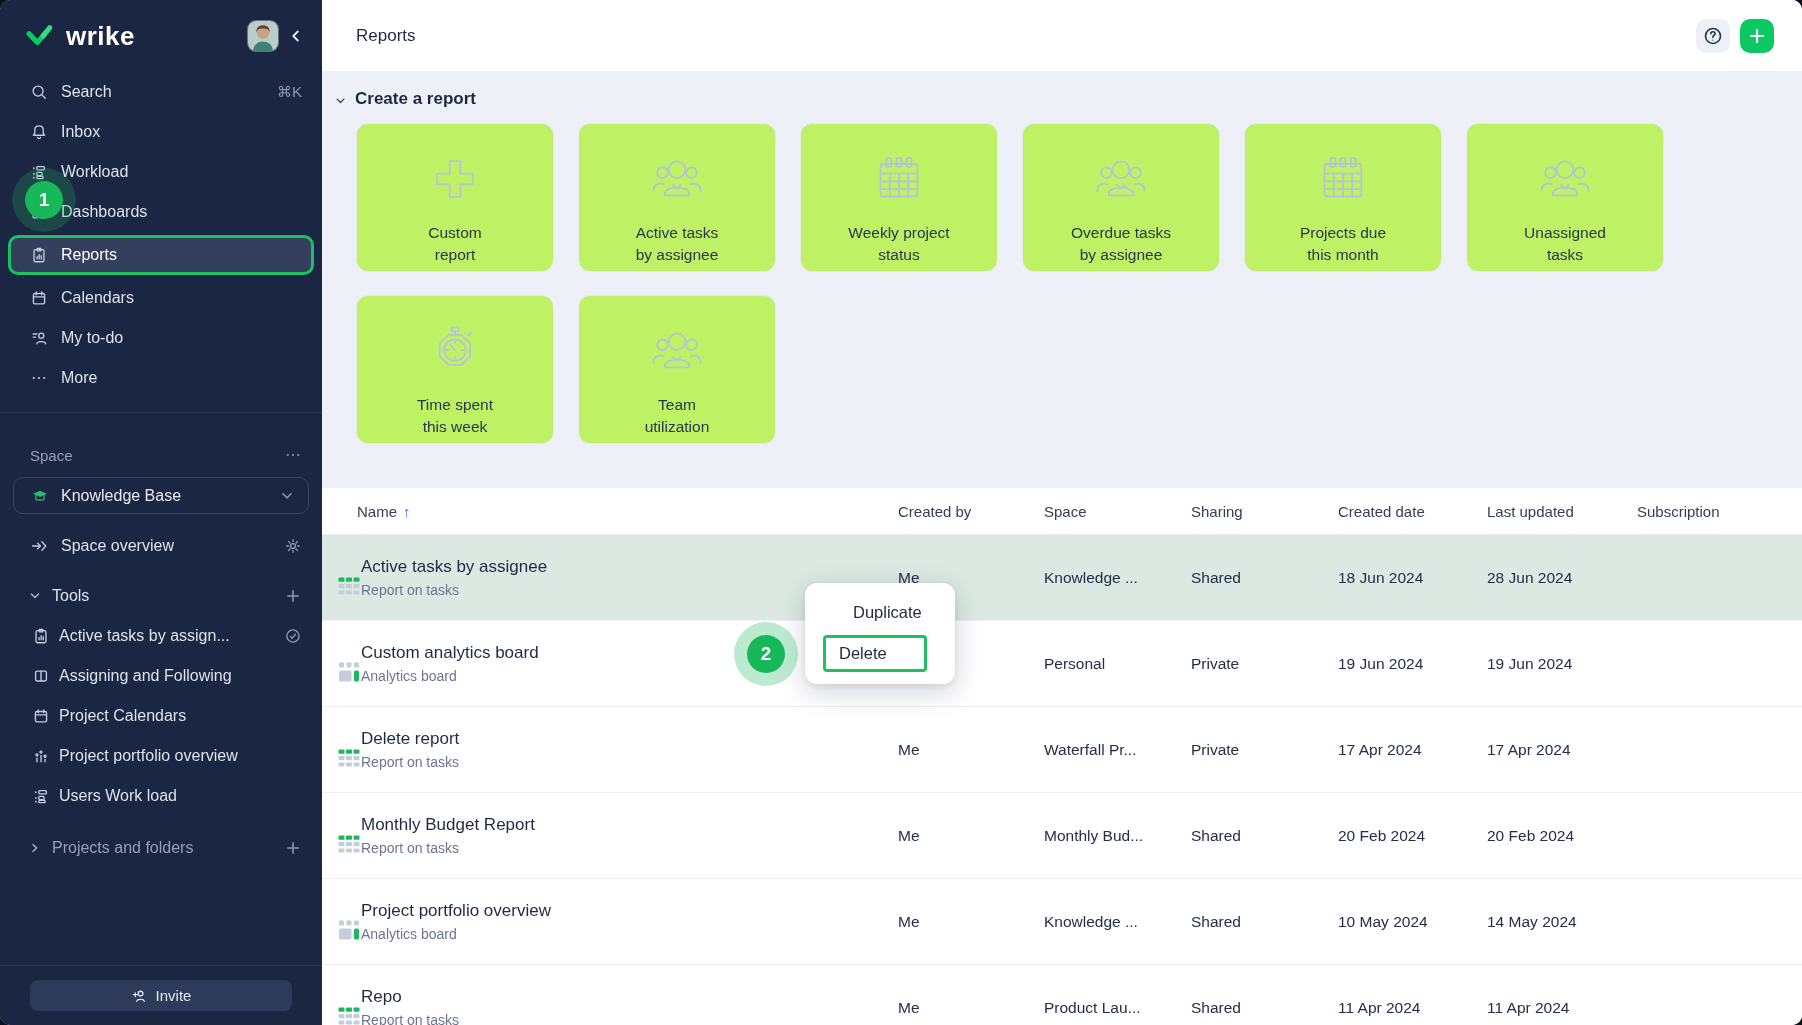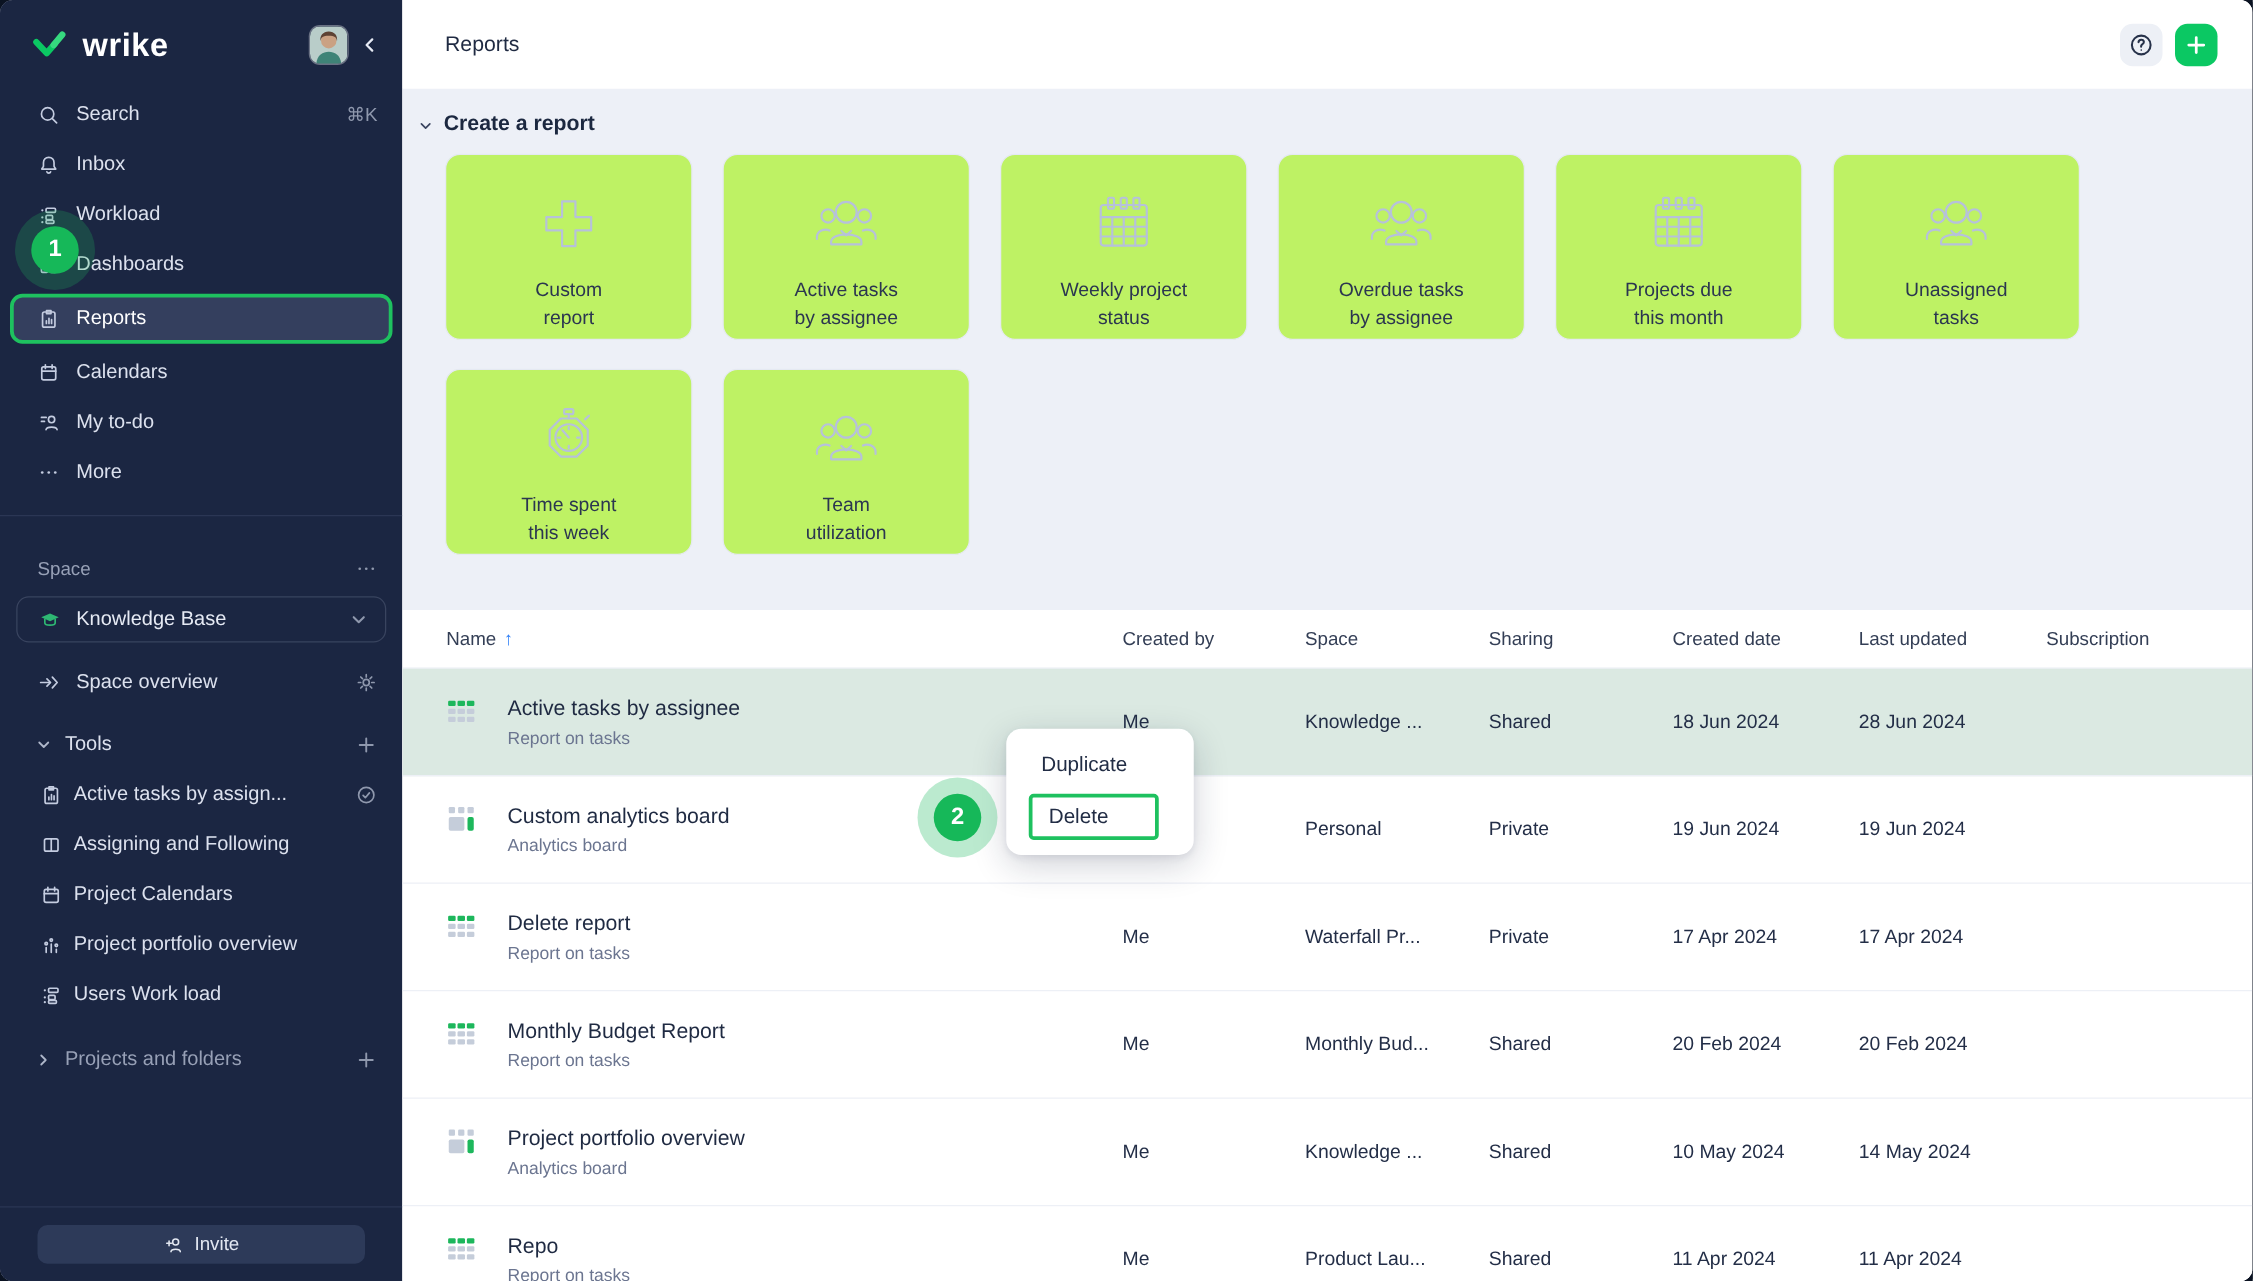--- a/index.html
+++ b/index.html
@@ -67,29 +67,29 @@
   
   .table-section{position:absolute;top:488px;left:0;right:0;bottom:0;background:#ffffff;overflow:hidden;}
   .thead,.trow{display:grid;grid-template-columns:576px 146px 147px 147px 149px 150px 1fr;align-items:center;}
   .thead{height:47px;border-bottom:1px solid #e9edf4;font-size:15px;color:#333e55;}
   .th{padding-right:8px;}
   .th-name{padding-left:35px;display:flex;align-items:center;gap:6px;}
   .sort{color:#2f7ff6;font-size:15px;}
   .trow{height:86px;border-bottom:1px solid #edf0f6;font-size:15.5px;color:#232e47;}
   .trow.highlighted{background:#dbe9e2;}
   .td{padding-right:8px;}
-  .td-name{display:flex;align-items:flex-start;gap:25px;padding-left:35px;}
+  .td-name{display:flex;align-items:flex-end;gap:0;padding-left:15px;}
   .row-icon{width:24px;height:24px;flex:none;display:flex;}
   .row-icon svg{width:24px;height:24px;}
   .row-title{font-size:17px;color:#1f2a42;margin-bottom:5px;}
   .row-sub{font-size:14px;color:#6b7590;}
 
   
   .ctx-menu{position:absolute;left:805px;top:583px;width:150px;background:#ffffff;border-radius:12px;box-shadow:0 8px 28px rgba(20,30,60,.20),0 2px 6px rgba(20,30,60,.08);padding:10px 0 12px 0;z-index:30;}
-  .ctx-item{height:38px;display:flex;align-items:center;padding-left:28px;font-size:16.5px;color:#222d45;}
+  .ctx-item{height:38px;display:flex;align-items:center;padding-left:48px;font-size:16.5px;color:#222d45;}
   .ctx-delete-wrap{margin:4px 28px 0 18px;border:3.5px solid #1ec15f;border-radius:4px;}
   .ctx-delete-wrap .ctx-item{height:31px;padding-left:13px;}
   .step-badge{position:absolute;width:38px;height:38px;border-radius:50%;background:#16b859;color:#ffffff;font-size:19px;font-weight:700;display:flex;align-items:center;justify-content:center;z-index:31;}
   .badge-1{left:25px;top:181px;box-shadow:0 0 0 13px rgba(34,197,94,.22);z-index:6;}
   .badge-2{left:747px;top:635px;box-shadow:0 0 0 13px rgba(76,200,130,.38);}
 </style>
 </head>
 <body>
 
 <div class="frame">

